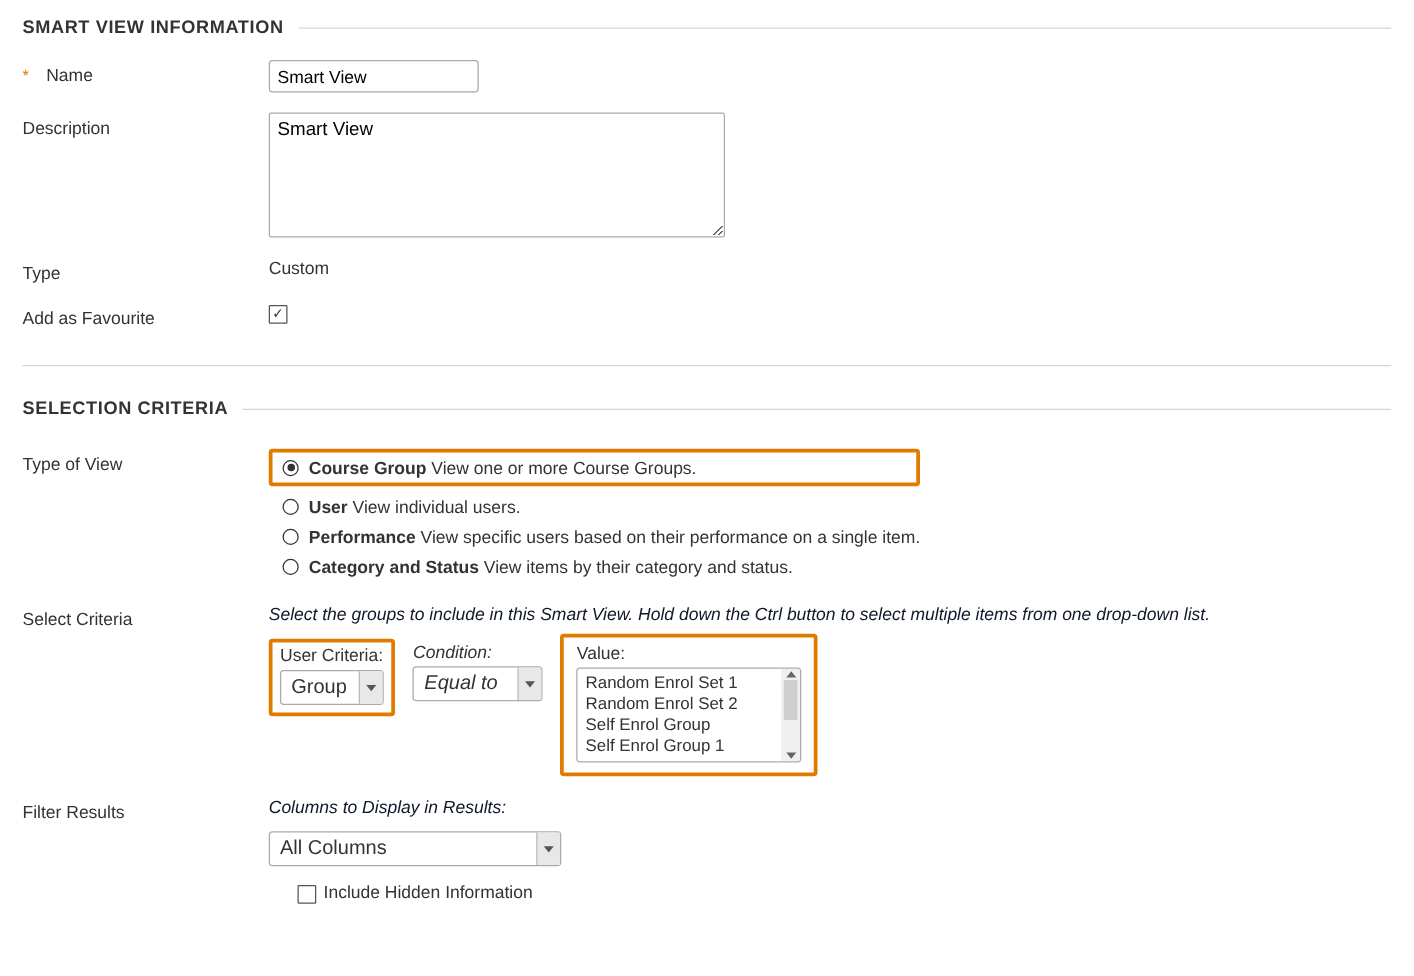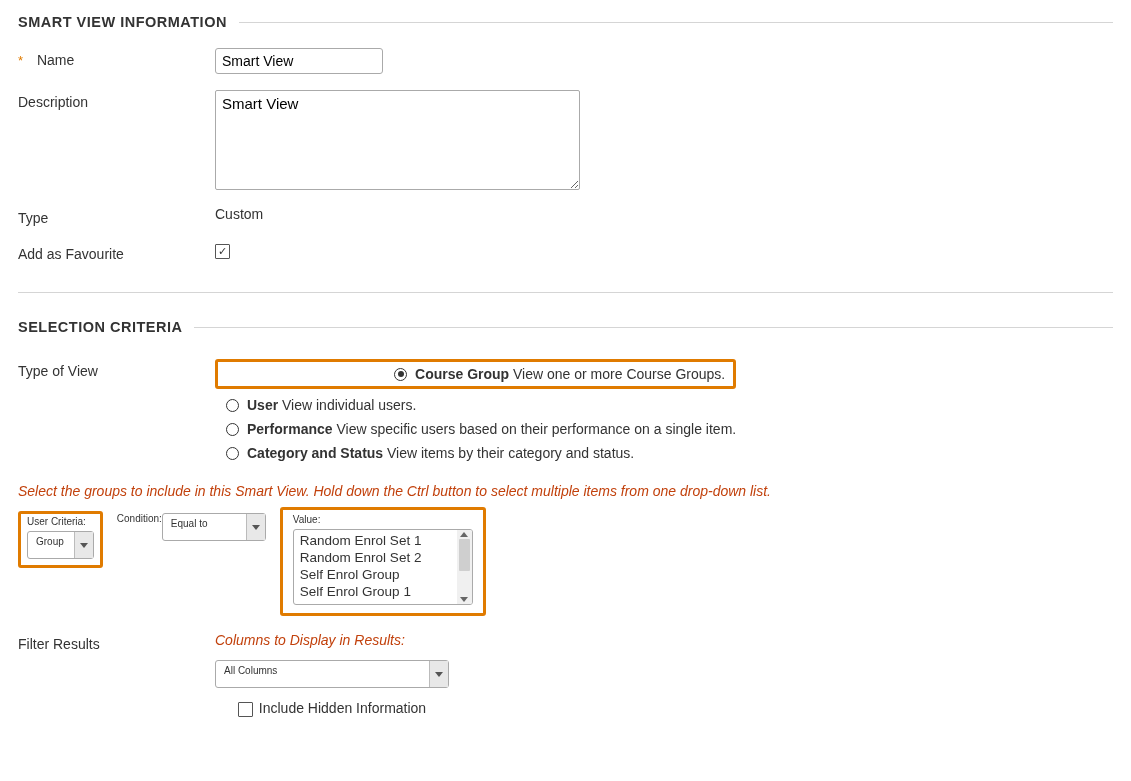--- a/index.html
+++ b/index.html
@@ -113,49 +113,50 @@
   .radio-label b {
     font-weight: bold;
   }
   .highlight {
     border: 3px solid #e07b00;
     border-radius: 3px;
     padding: 4px 8px;
   }
   .italic-hint {
     font-style: italic;
-    color: #c2410c;
+    color: #0f172a;
   }
   .criteria-controls {
     display: flex;
     align-items: flex-start;
     gap: 14px;
     margin-top: 14px;
   }
   .ctrl-block {
     display: flex;
-    flex-direction: row;
+    flex-direction: column;
+    font-style: italic;
   }
   .ctrl-label {
-    font-size: 10px;
+    font-size: 14px;
     margin-bottom: 4px;
     color: #333;
   }
   .select-wrap {
     display: flex;
     align-items: stretch;
     border: 1px solid #aaa;
     border-radius: 3px;
     background: #fff;
     height: 28px;
     box-sizing: border-box;
   }
   .select-text {
     padding: 4px 10px 4px 8px;
-    font-size: 10px;
+    font-size: 16px;
   }
   .select-arrow {
     width: 18px;
     background: #e8e8e8;
     border-left: 1px solid #bbb;
     display: flex;
     align-items: center;
     justify-content: center;
   }
   .arrow-down {
@@ -219,21 +220,21 @@
     align-items: center;
     gap: 12px;
     margin-top: 12px;
     flex-direction: column;
   }
   .columns-select .select-text {
     width: 195px;
   }
   .check-inline {
     display: inline-flex;
-    align-items: flex-start;
+    align-items: center;
     gap: 6px;
   }
 </style>
 </head>
 <body>
 
 <div class="section-head">
   <span class="section-title">SMART VIEW INFORMATION</span>
   <span class="section-rule"></span>
 </div>
@@ -274,21 +275,21 @@
 <div class="section-head">
   <span class="section-title">SELECTION CRITERIA</span>
   <span class="section-rule"></span>
 </div>
 
 <div class="row" style="margin-top:24px;">
   <div class="label-col">
     <span>Type of View</span>
   </div>
   <div class="radio-list">
-    <div class="highlight" style="display:inline-flex;align-items:center;justify-content:flex-end;">
+    <div class="highlight" style="display:inline-flex;align-items:center;">
       <span class="radio-outer">
           <span class="radio-inner"></span>
         </span>
       <span class="radio-label"><b>Course Group</b> <span>View one or more Course Groups.</span></span>
     </div>
     <div class="radio-row" style="margin-left:11px;">
       <span class="radio-outer"></span>
       <span class="radio-label"><b>User</b> <span>View individual users.</span></span>
     </div>
     <div class="radio-row" style="margin-left:11px;">
@@ -296,20 +297,23 @@
       <span class="radio-label"><b>Performance</b> <span>View specific users based on their performance on a single item.</span></span>
     </div>
     <div class="radio-row" style="margin-left:11px;">
       <span class="radio-outer"></span>
       <span class="radio-label"><b>Category and Status</b> <span>View items by their category and status.</span></span>
     </div>
   </div>
 </div>
 
 <div class="row" style="margin-top:22px;">
+  <div class="label-col">
+    <span>Select Criteria</span>
+  </div>
   <div style="flex:1;">
     <div class="italic-hint">Select the groups to include in this Smart View. Hold down the Ctrl button to select multiple items from one drop-down list.</div>
     <div class="criteria-controls">
 
       <div class="hl-user-criteria">
         <div class="ctrl-label">User Criteria:</div>
         <div class="select-wrap">
           <span class="select-text">Group</span>
           <span class="select-arrow">
               <span class="arrow-down"></span>

